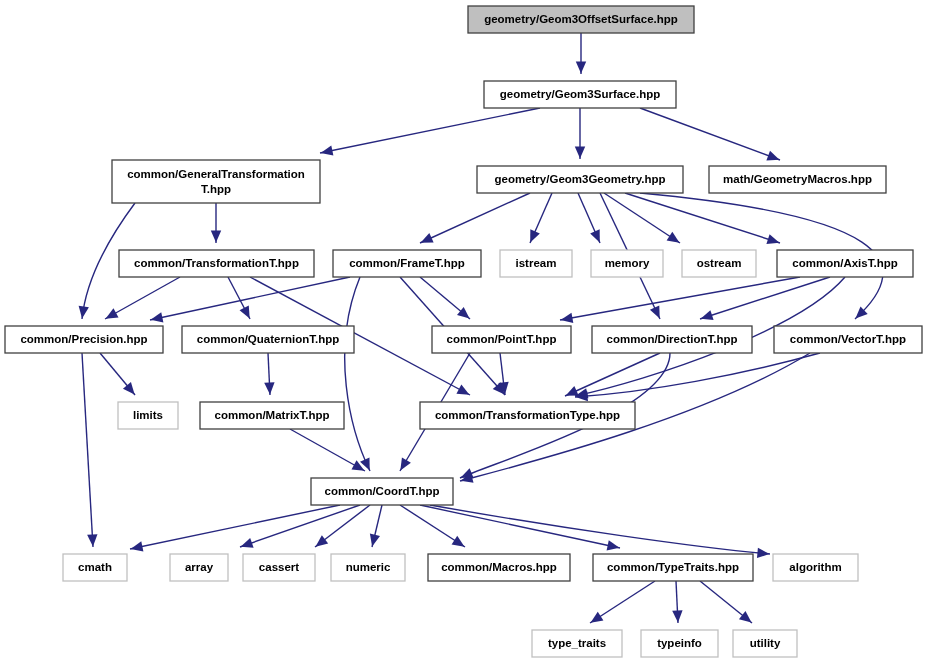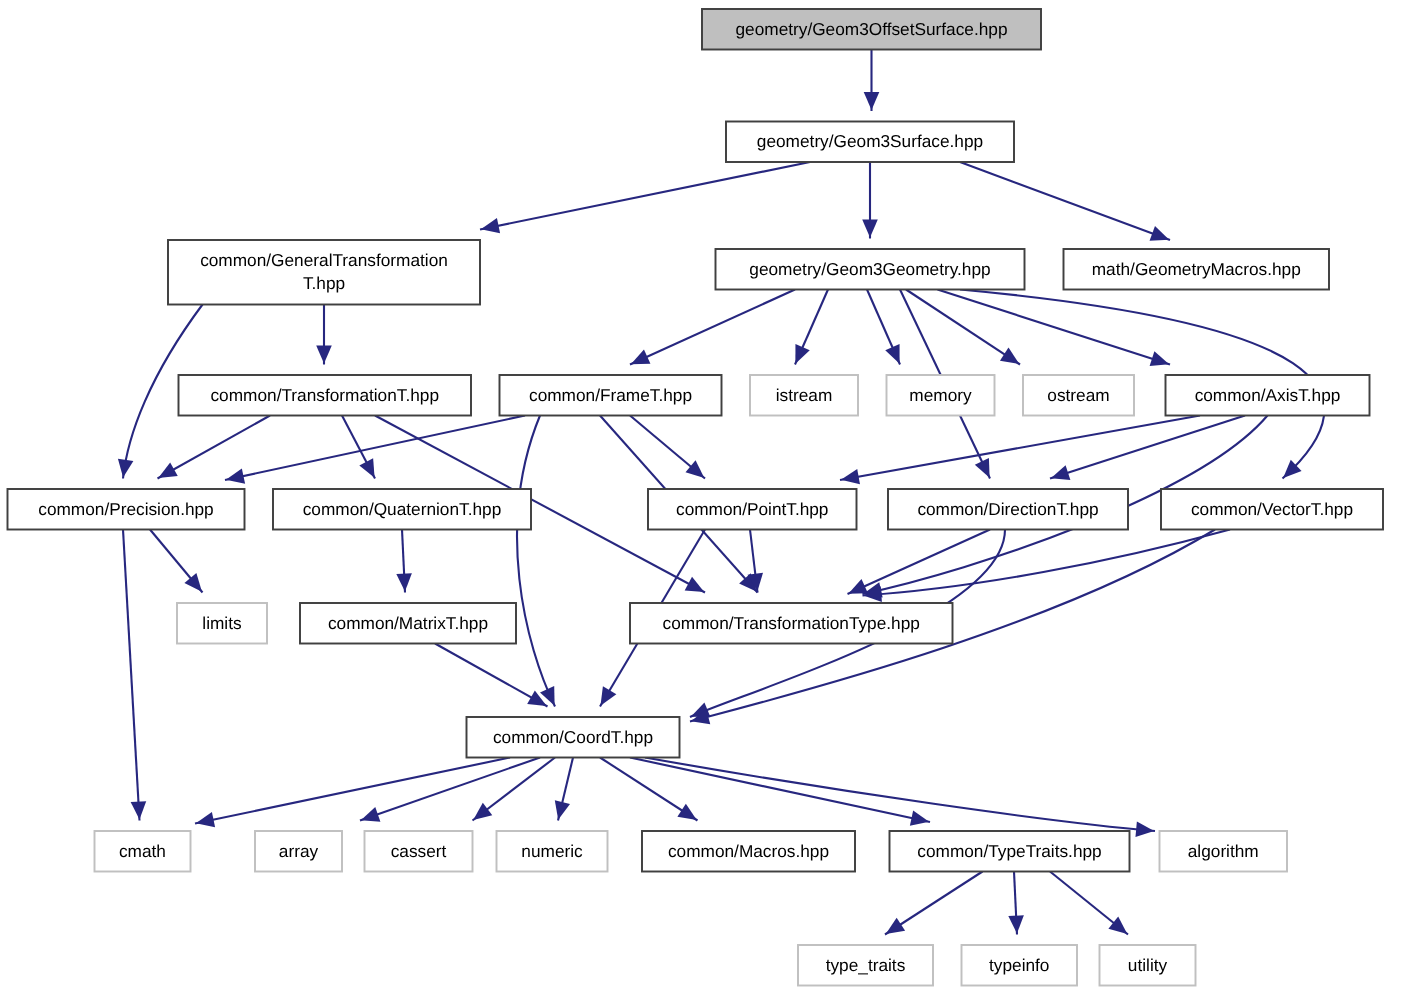--- a/index.html
+++ b/index.html
@@ -10,20 +10,21 @@
   body {
     width: 934px;
     height: 663px;
     font-family: "Liberation Sans", sans-serif;
     overflow: hidden;
   }
   #graph-root {
     position: relative;
     width: 934px;
     height: 663px;
+    font-weight: bold;
   }
   svg#dep-graph {
     display: block;
     width: 934px;
     height: 663px;
   }
   .node-box {
     stroke-width: 1;
   }
   .node-normal { fill: #ffffff; stroke: #404040; stroke-width: 1.3; }

